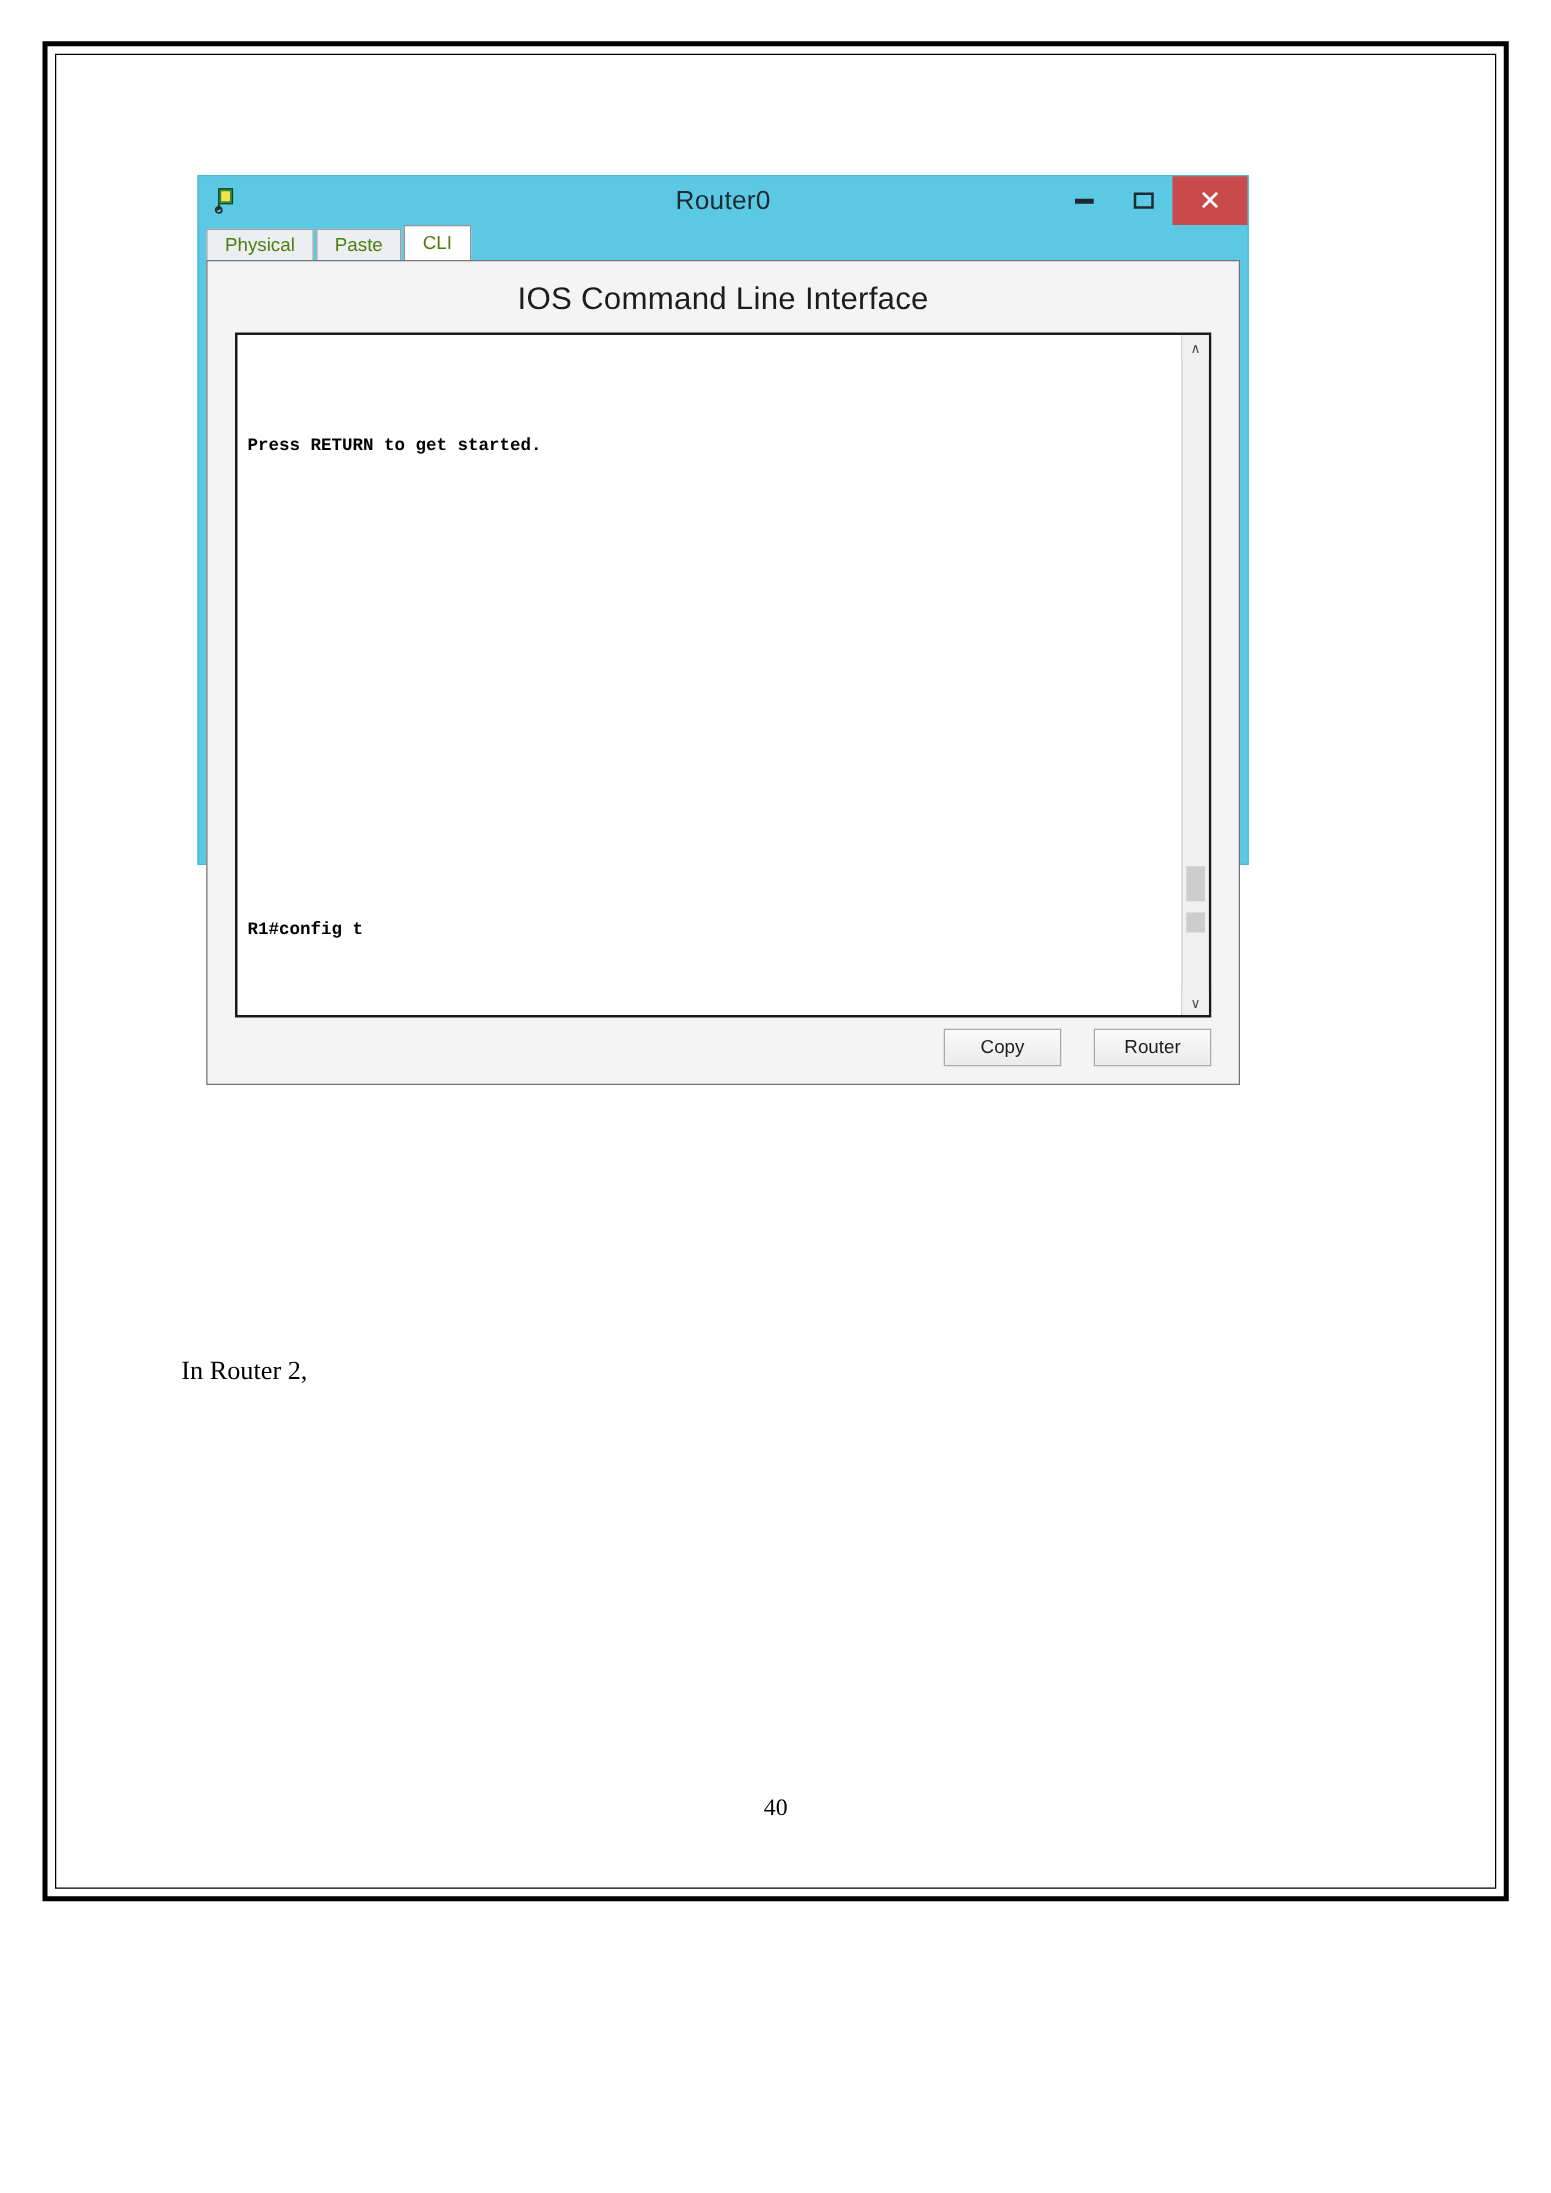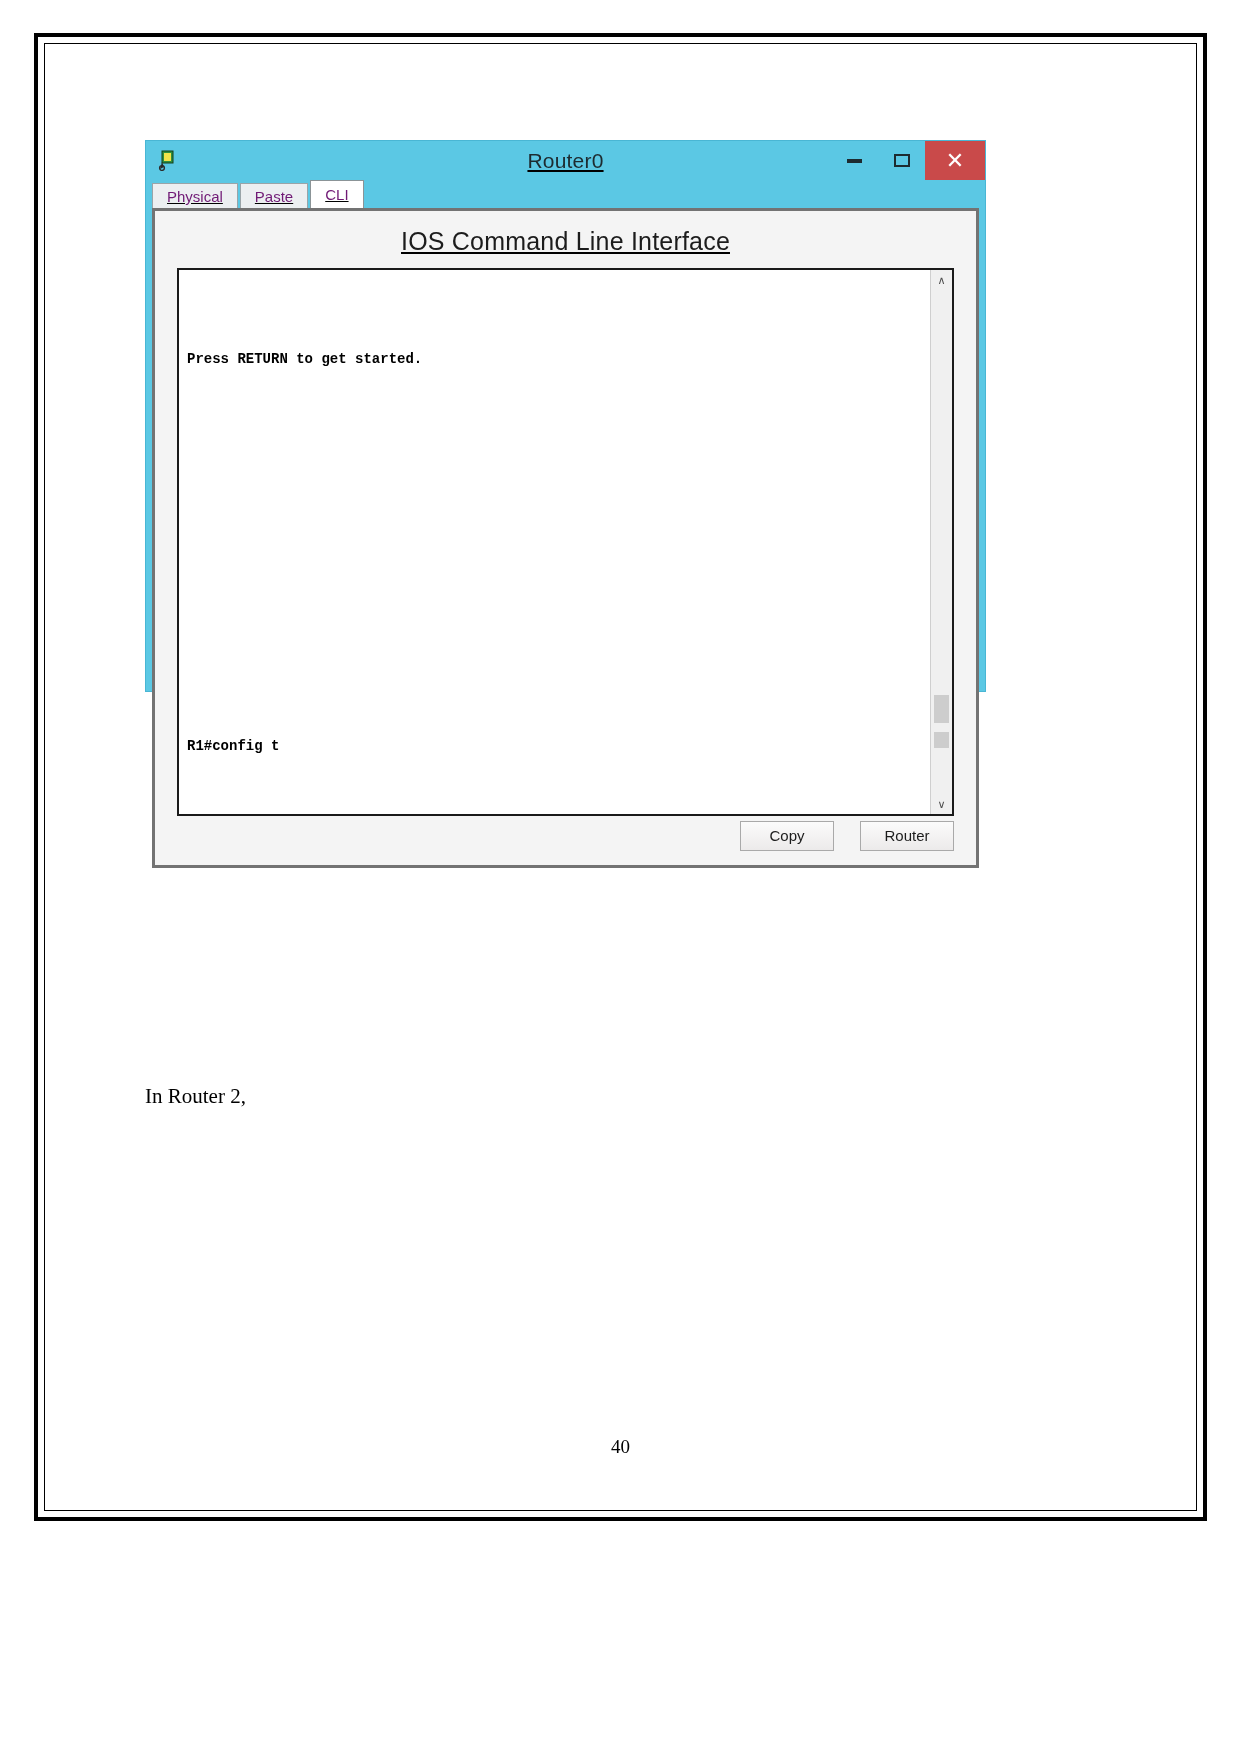--- a/index.html
+++ b/index.html
@@ -33,29 +33,28 @@
     right: 6px;
     bottom: 6px;
     border: 1px solid #000000;
     background: #ffffff;
     box-sizing: border-box;
   }
 
   
   .pt-window {
     position: absolute;
-    left: 100px;
+    left: 113px;
     top: 96px;
     width: 841px;
     height: 552px;
     background: #5bc8e4;
     border: 1px solid #49b6d4;
     box-sizing: border-box;
     font-family: "Liberation Sans", sans-serif;
-    text-decoration: underline;
   }
 
   .titlebar {
     position: relative;
     height: 39px;
     background: #5bc8e4;
     display: flex;
     align-items: center;
   }
   .titlebar-icon {
@@ -121,21 +120,21 @@
     margin: 0 6px;
     display: flex;
     align-items: flex-end;
     background: #5bc8e4;
   }
   .tab {
     height: 25px;
     line-height: 25px;
     padding: 0 14px;
     font-size: 15px;
-    color: #701a75;
+    color: #4d7c0f;
     background: #eceff1;
     border: 1px solid #9aa4a8;
     border-bottom: none;
     margin-right: 2px;
     box-sizing: border-box;
     font-family: "Liberation Sans", sans-serif;
   }
   .tab.active {
     background: #ffffff;
     height: 28px;
@@ -144,21 +143,21 @@
     position: relative;
     z-index: 3;
   }
 
   
   .content-panel {
     position: relative;
     margin: 0 6px 6px 6px;
     height: 660px;
     background: #f4f4f4;
-    border: 3px solid #737373;
+    border: 1px solid #737373;
     box-sizing: border-box;
   }
   .panel-heading {
     text-align: center;
     font-size: 25px;
     color: #1c1c1c;
     font-family: "Liberation Sans", sans-serif;
     padding-top: 16px;
     padding-bottom: 12px;
     letter-spacing: 0.2px;

